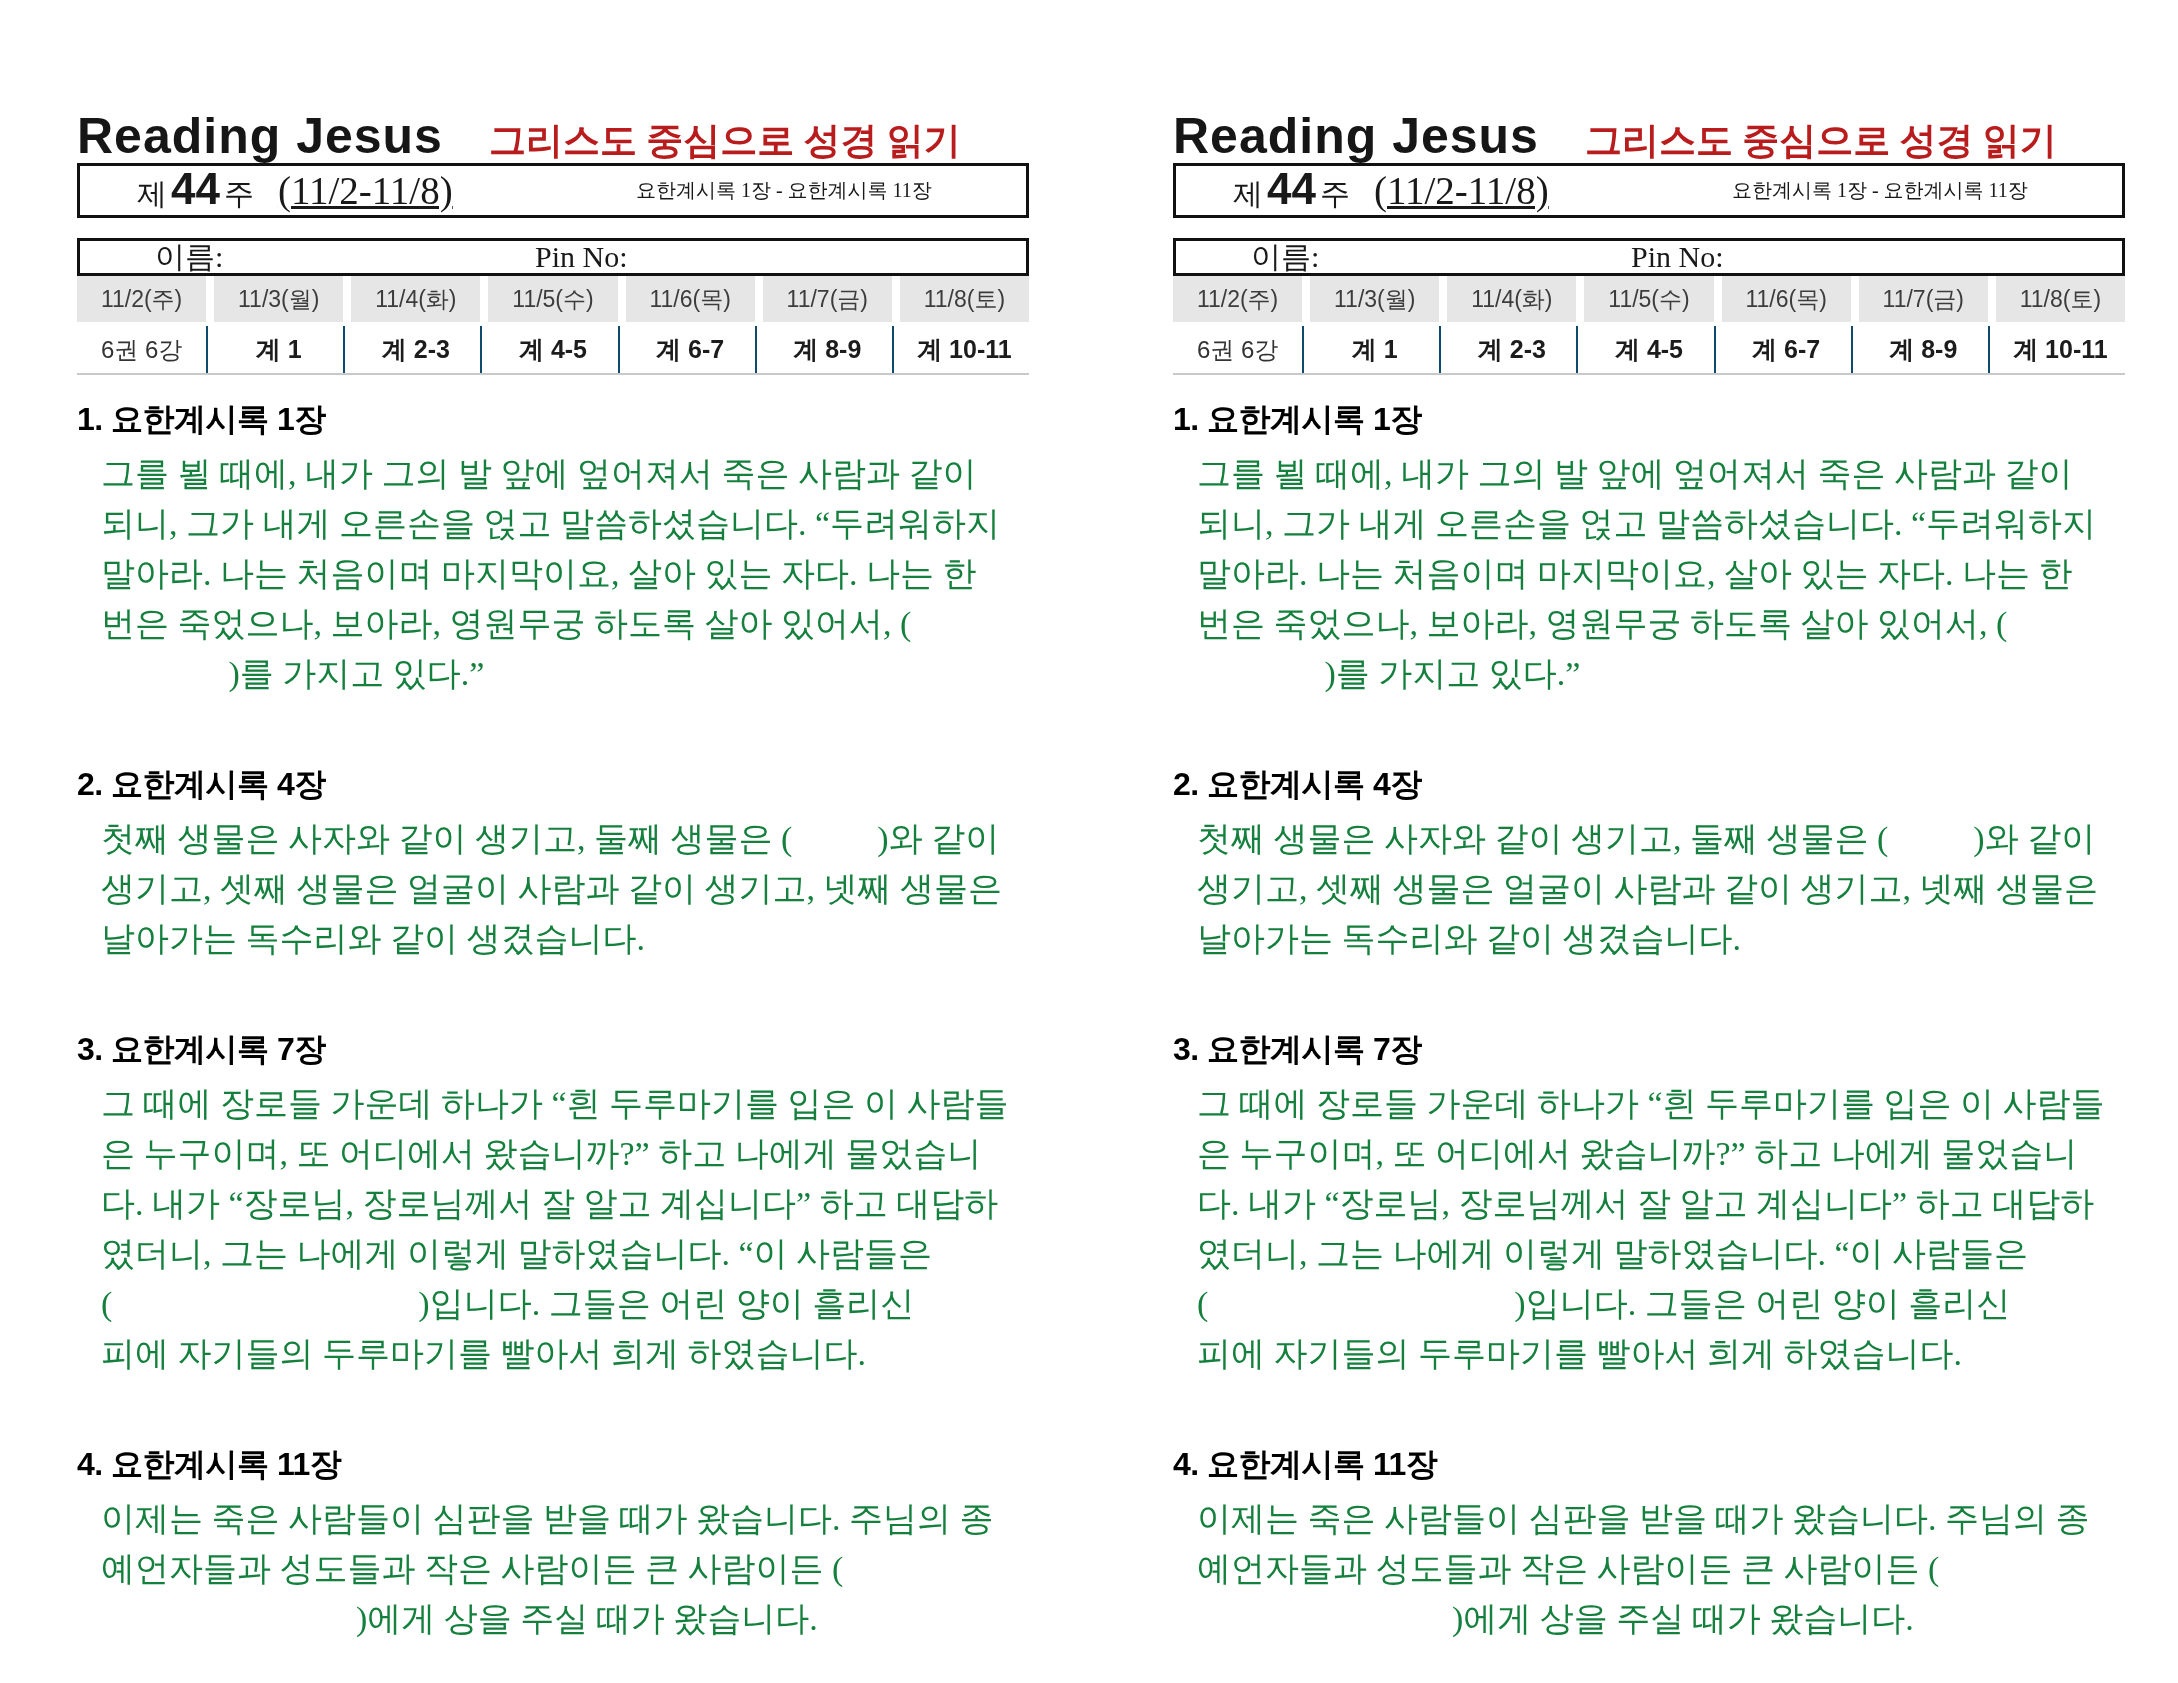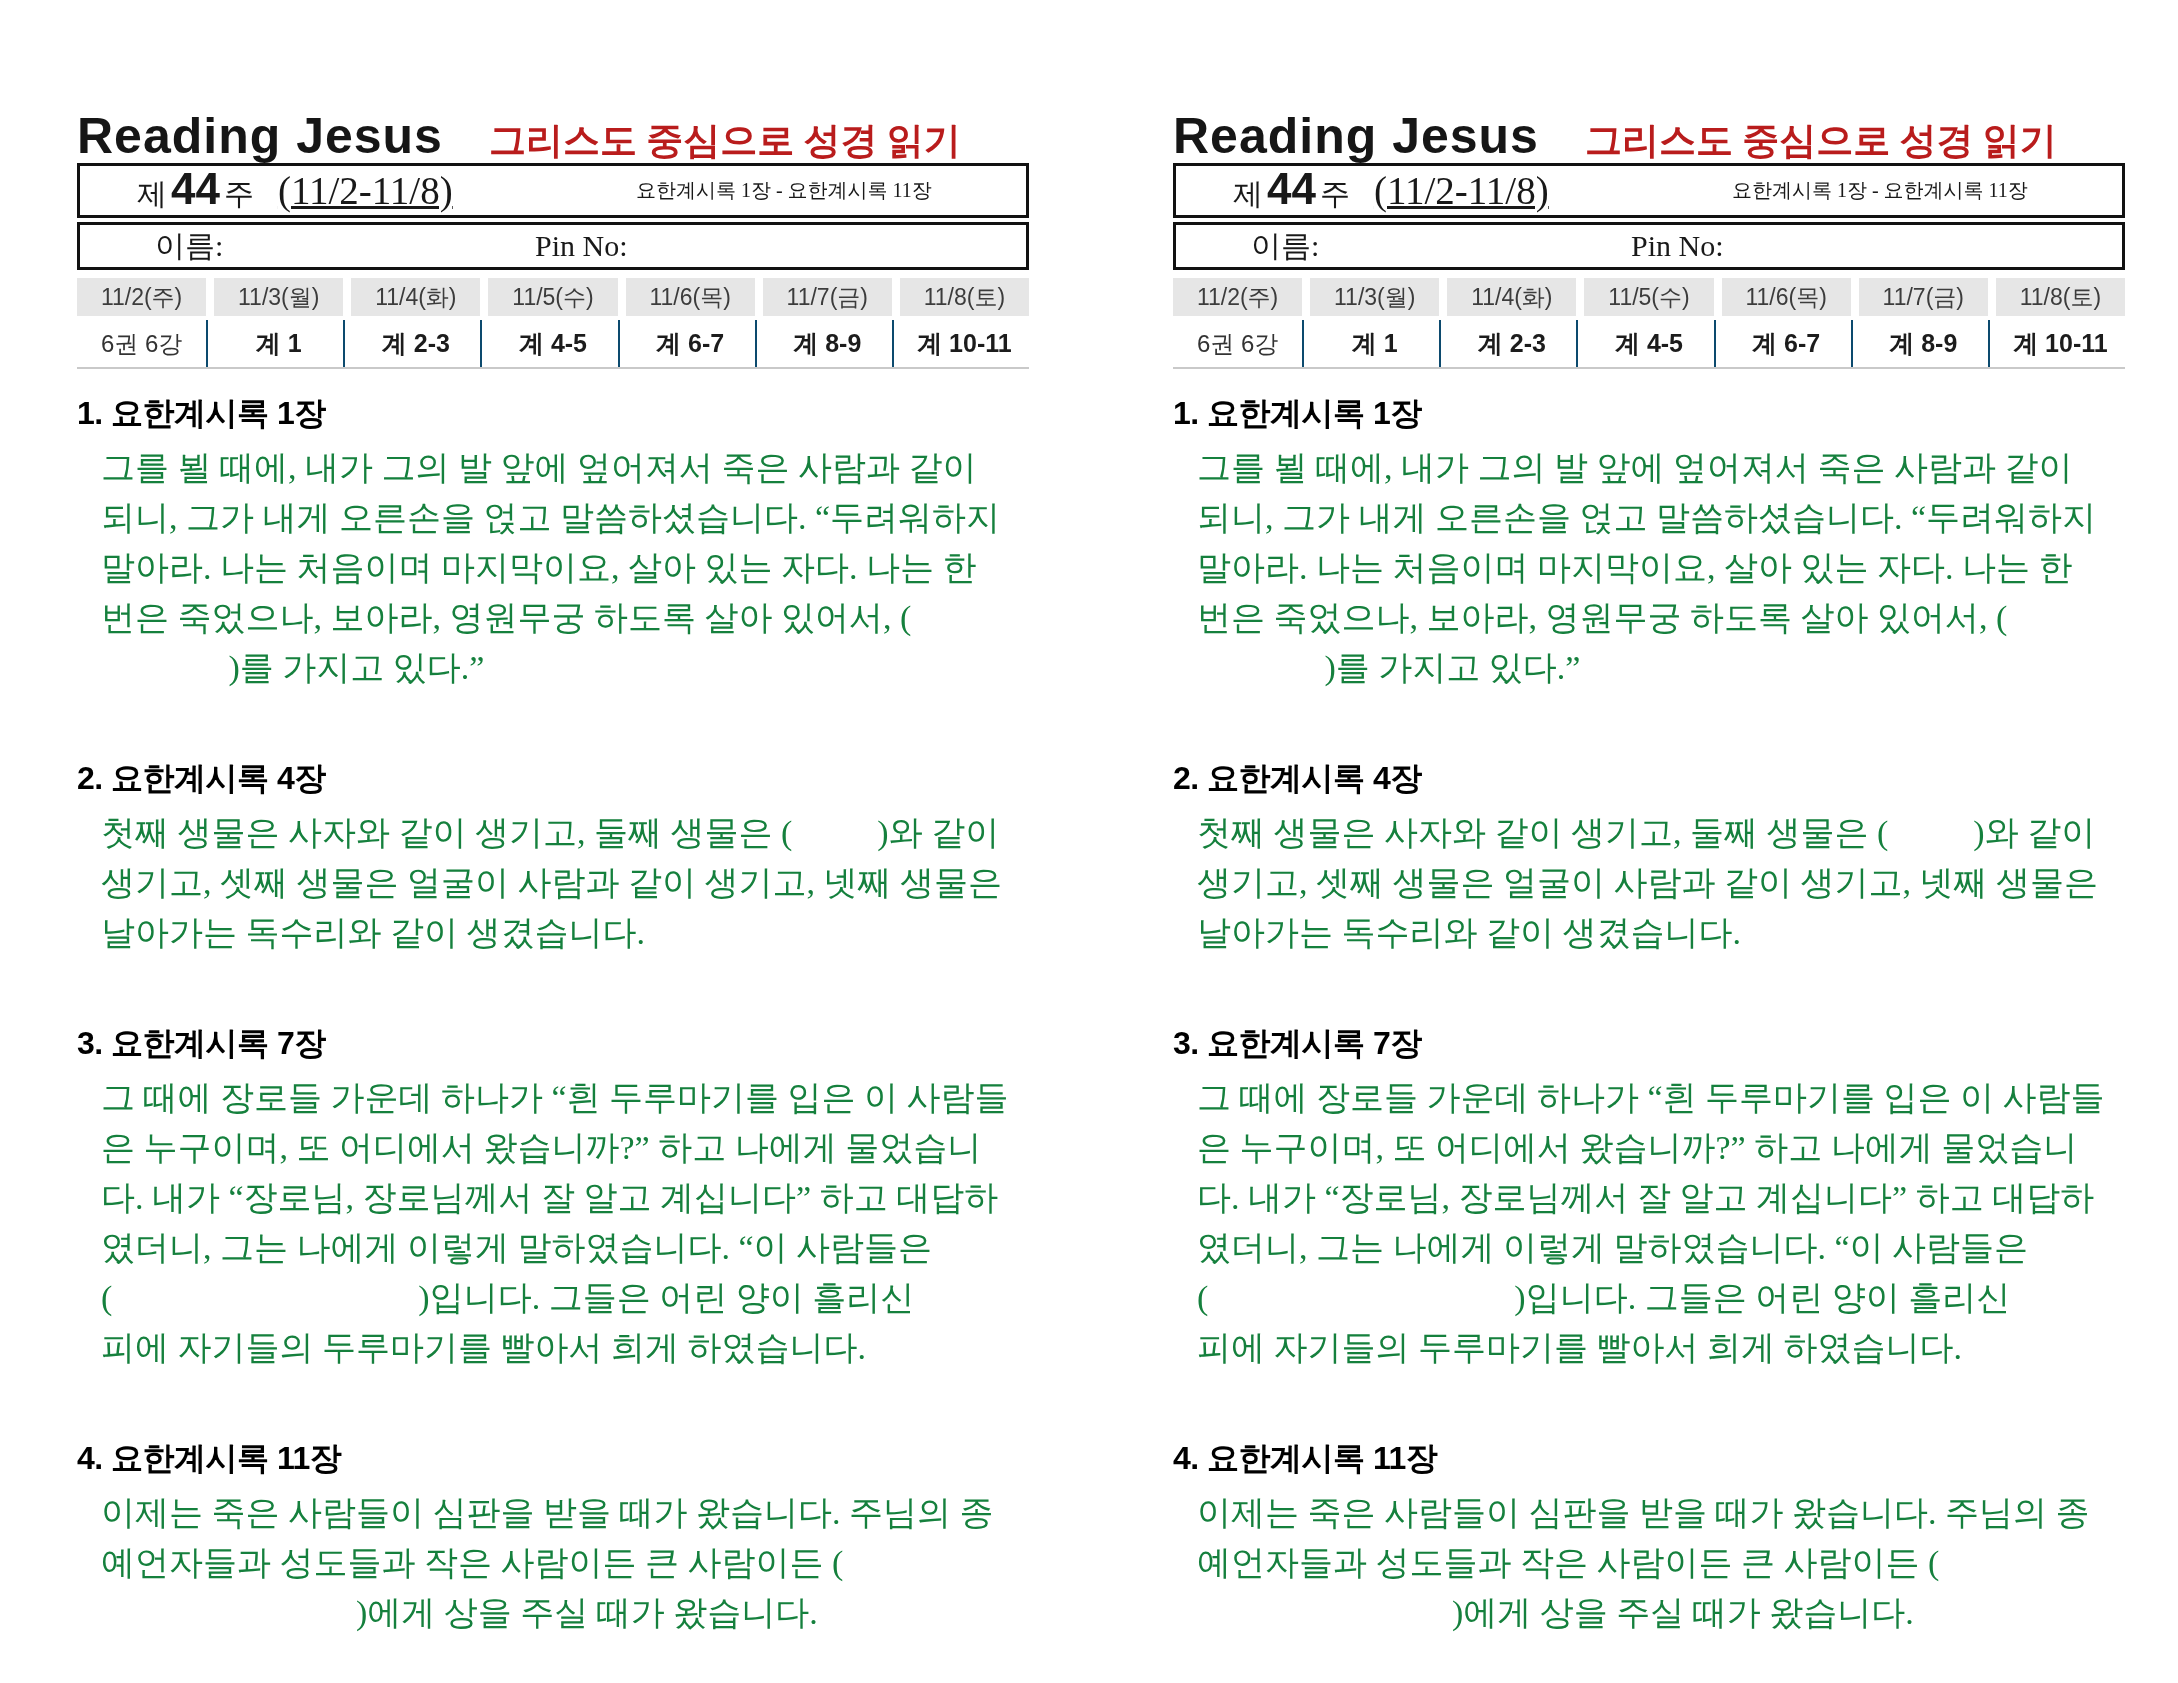--- a/index.html
+++ b/index.html
@@ -78,39 +78,39 @@
     text-decoration: underline;
   }
   .week-right {
     flex: 1;
     text-align: center;
     font-size: 20px;
     padding-left: 89px;
     white-space: nowrap;
   }
   .name-box {
-    margin-top: 4px;
-    height: 48px;
+    margin-top: 20px;
+    height: 38px;
   }
   .name-label {
     flex: 0 0 455px;
     box-sizing: border-box;
     padding-left: 75px;
     font-size: 30px;
   }
   .pin-label {
     flex: 1;
     font-size: 30px;
   }
 
   
   .day-row {
     display: flex;
-    margin-top: 8px;
-    height: 38px;
+    margin-top: 0;
+    height: 46px;
   }
   .day-cell {
     flex: 1;
     background: #e6e6e6;
     margin-right: 8px;
     display: flex;
     align-items: center;
     justify-content: center;
     font-family: "Liberation Sans", sans-serif;
     font-size: 23px;

